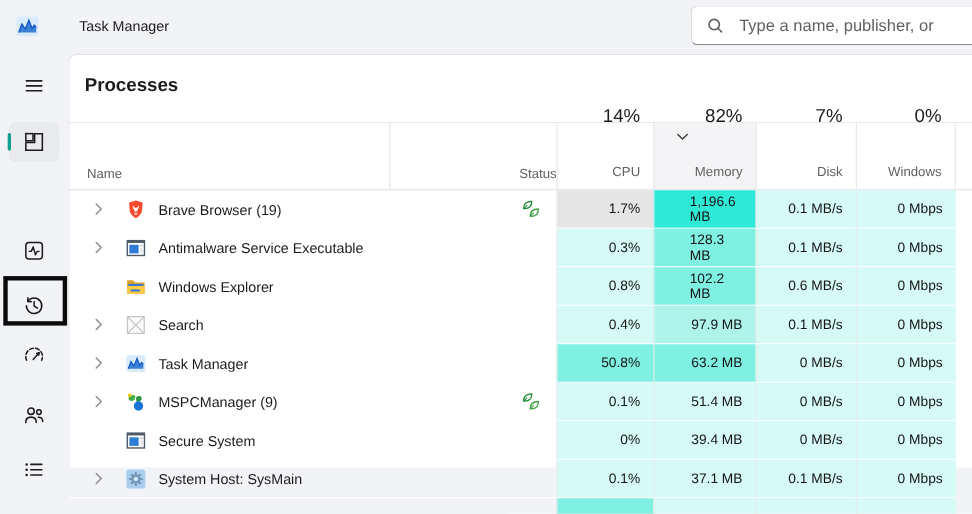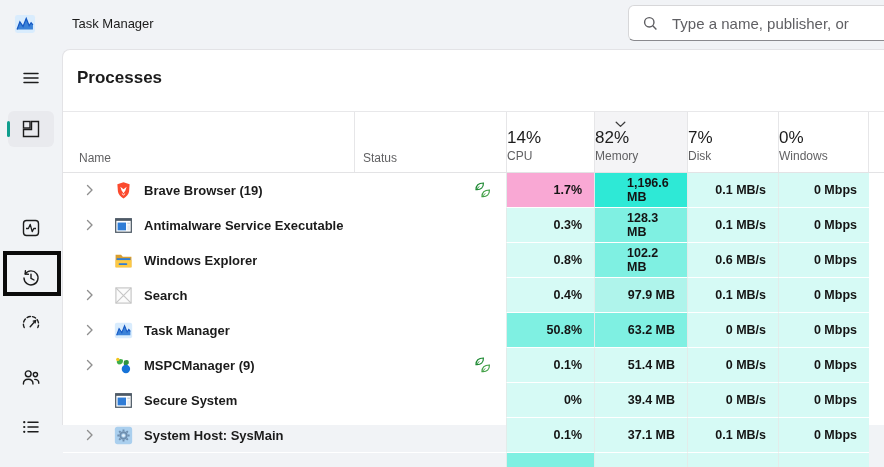--- a/index.html
+++ b/index.html
@@ -48,37 +48,37 @@
     border-top:1px solid #e3e3e6;border-left:1px solid #e3e3e6;
     box-sizing:border-box;
   }
   .page-title{position:absolute;left:14px;top:18px;font-size:17px;font-weight:700;color:#1b1b1b;}
   
   .thead{
     position:absolute;left:0;top:61px;width:822px;height:62px;
     border-top:1px solid #e8e8ea;border-bottom:1px solid #e3e3e5;
     box-sizing:border-box;display:flex;
   }
-  .tbody{position:absolute;left:0;top:123px;width:822px;font-weight:bold;}
+  .tbody{position:absolute;left:0;top:123px;width:822px;}
   .col-name{width:291px;}
   .col-status{width:152px;}
   .col-cpu{width:88px;}
   .col-memory{width:93px;padding-left:32px;}
   .col-disk{width:91px;}
   .col-network{width:91px;}
   .col-spacer{width:16px;}
   .hcell{box-sizing:border-box;position:relative;cursor:pointer;}
   .hcell.v{border-left:1px solid #e6e6e8;display:flex;flex-direction:column;
-    justify-content:flex-end;padding:0 12px 7px 0;}
+    align-items:flex-end;justify-content:flex-end;padding:0 12px 7px 0;gap:32px;}
   .hcell.v .pct{font-size:17px;color:#1c1c1c;line-height:21px;}
   .hcell.v .lbl{font-size:12px;color:#616163;line-height:17px;}
   .hcell.sorted{background:#f4f4f6;}
   .sort-chevron{position:absolute;top:9px;left:20px;}
   .hname{display:flex;align-items:flex-end;padding:0 0 7px 16px;box-sizing:border-box;}
-  .hstatus{display:flex;align-items:flex-end;padding:0 0 7px 8px;box-sizing:border-box;border-left:1px solid #e6e6e8;}
+  .hstatus{display:flex;align-items:flex-end;padding:0 0 7px 8px;box-sizing:border-box;border-left:1px solid #e6e6e8;justify-content:flex-end;}
   .hlabel{font-size:12px;color:#616163;}
   .hend{border-left:1px solid #e6e6e8;border-right:1px solid #e6e6e8;}
   .row{display:flex;height:35px;cursor:default;}
   .cell{box-sizing:border-box;height:35px;border-bottom:1px solid #fff;}
   .cell.name{display:flex;align-items:center;}
   .cell.status{display:flex;align-items:center;justify-content:flex-end;padding-right:14px;}
   .cell.val{
     display:flex;align-items:center;justify-content:flex-end;
     padding-right:12px;font-size:12.5px;color:#141414;
     border-left:1px solid #e2ecea;
@@ -262,21 +262,21 @@
       <svg class="appicon" viewBox="0 0 18 18">
             <use href="#sym-brave"></use>
           </svg>
       <span class="pname">Brave Browser (19)</span>
     </div>
     <div class="cell status col-status">
       <svg class="leaf" viewBox="0 0 18 18">
             <use href="#sym-leaf"></use>
           </svg>
     </div>
-    <div class="cell val col-cpu" style="background: #f9a8d4;">1.7%</div>
+    <div class="cell val col-cpu" style="background: #e5e5e5;">1.7%</div>
     <div class="cell val col-memory" style="background: rgb(46, 233, 214);">1,196.6 MB</div>
     <div class="cell val col-disk" style="background: rgb(214, 250, 245);">0.1 MB/s</div>
     <div class="cell val col-network" style="background: rgb(214, 250, 245);">0 Mbps</div>
   </div>
 
   <div class="row expandable">
     <div class="cell name col-name">
       <span class="expander">
         <svg width="8" height="12" viewBox="0 0 8 12">
           <path d="M1.5 1.5 L6 6 L1.5 10.5" stroke="#8f8f8f" stroke-width="1.4" fill="none" stroke-linecap="round" stroke-linejoin="round"></path>

